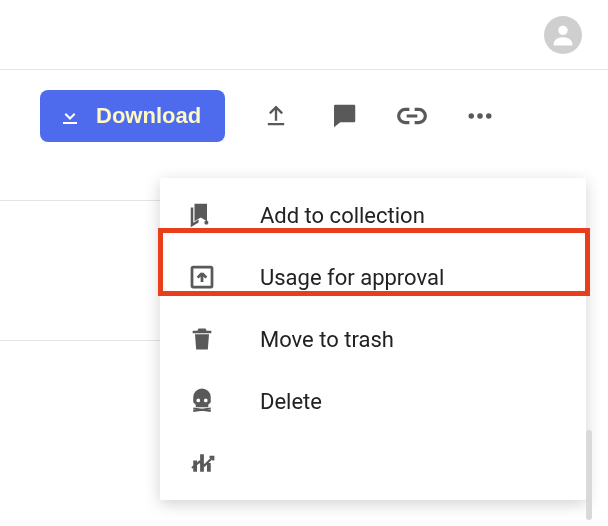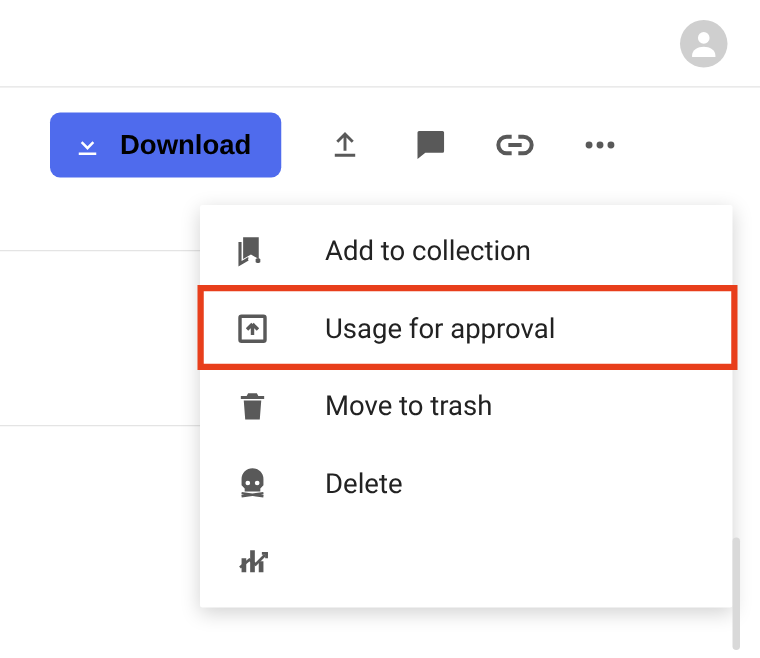--- a/index.html
+++ b/index.html
@@ -36,42 +36,42 @@
     display:flex;align-items:center;justify-content:center;
   }
   .toolbar{
     display:flex;
     align-items:center;
     gap:34px;
     padding:20px 0 20px 40px;
   }
   .dl-btn{
     background:var(--accent);
-    color:#000000;
+    color:#fef9c3;
     border:none;
     border-radius:8px;
     height:52px;
     padding:0 24px 0 18px;
     display:flex;
     align-items:center;
     gap:14px;
     font-size:22px;
     font-weight:600;
     cursor:pointer;
   }
   .tool-icon{
     width:34px;height:34px;
     display:flex;align-items:center;justify-content:center;
     color:var(--icon);
     cursor:pointer;
   }
   .dropdown{
     position:absolute;
     left:160px;
-    top:164px;
+    top:178px;
     width:426px;
     background:#fff;
     box-shadow:0 4px 16px rgba(0,0,0,0.18);
     border-radius:2px;
     padding:6px 0;
   }
   .menu-item{
     display:flex;
     align-items:center;
     height:62px;

